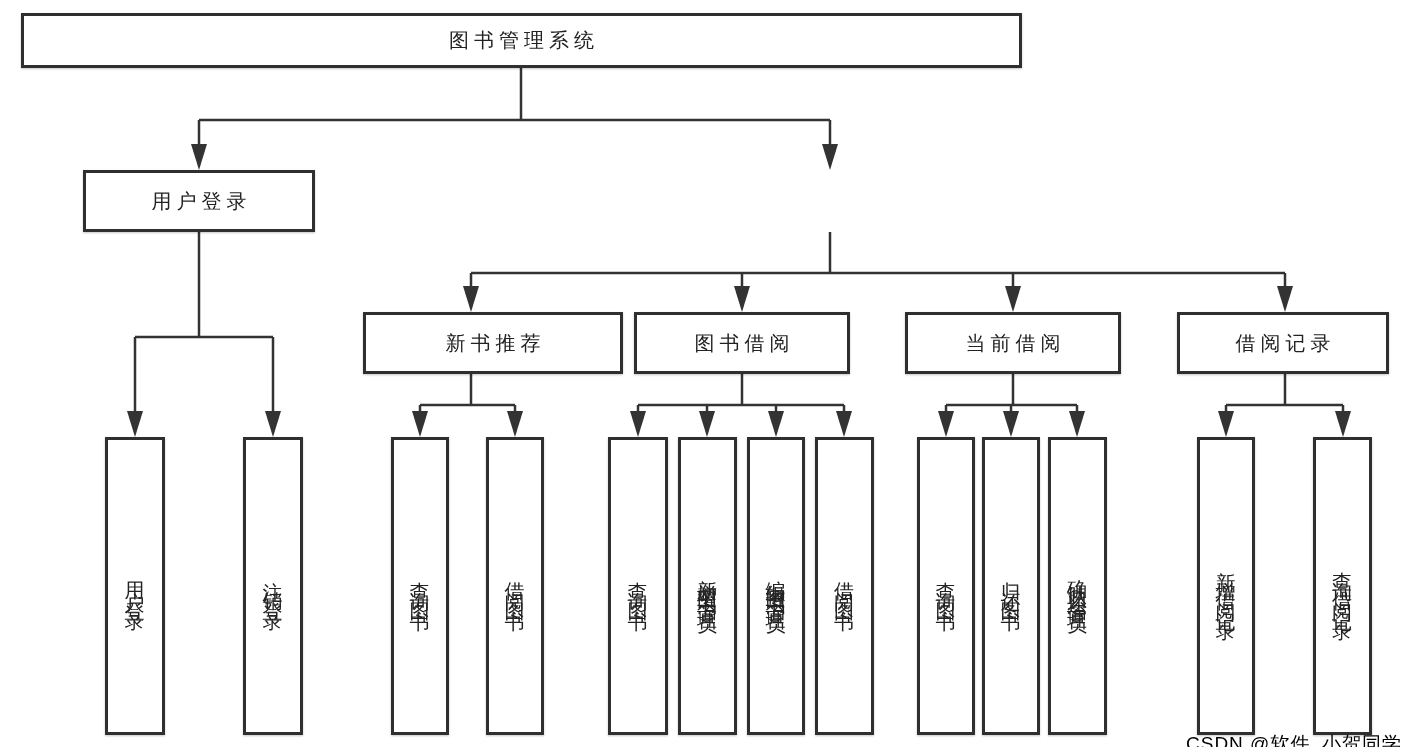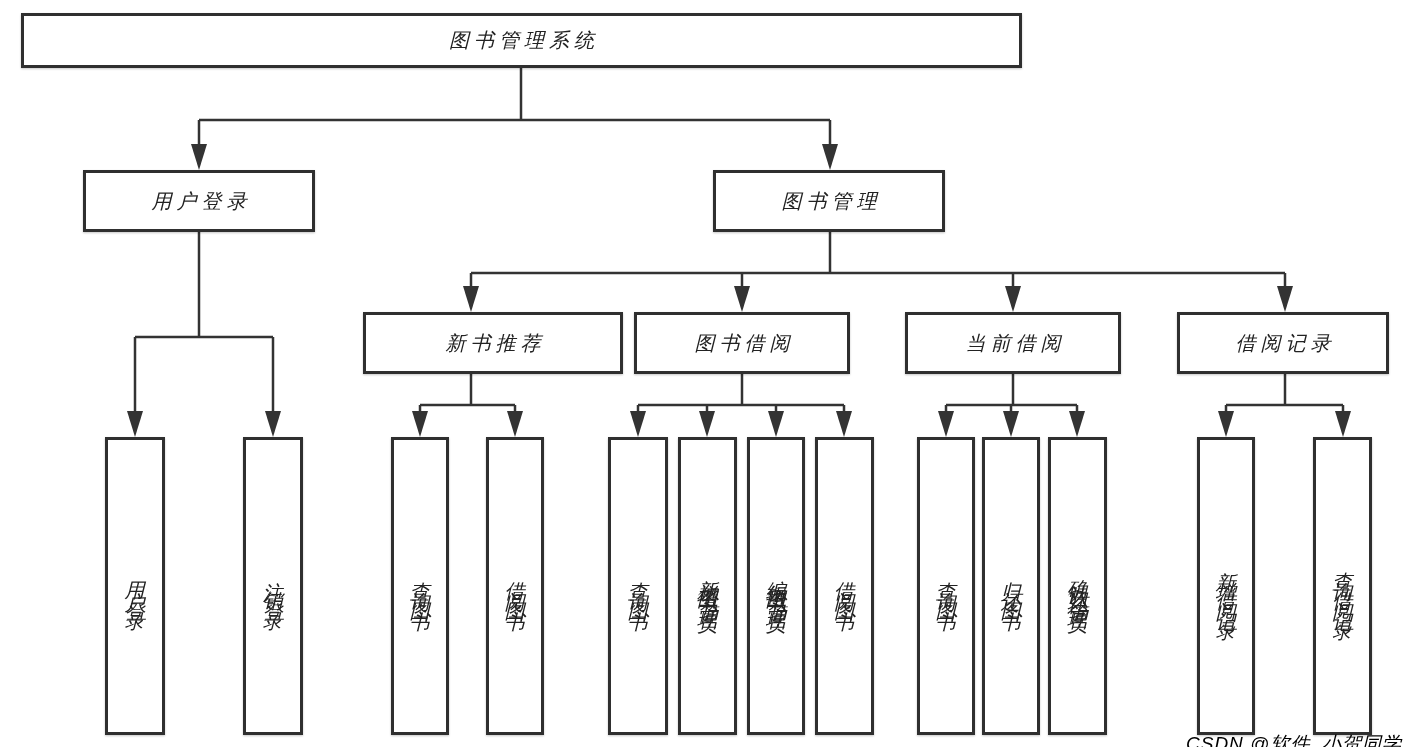--- a/index.html
+++ b/index.html
@@ -2,21 +2,20 @@
 <html><head>
 <meta charset="utf-8">
 <style>
   html,body{margin:0;padding:0;background:#ffffff;}
   #canvas{
     position:relative;
     width:1405px;height:747px;
     background:#ffffff;
     font-family:"Liberation Sans", sans-serif;
     overflow:hidden;
-    font-style:italic;
   }
   #connectors{position:absolute;left:0;top:0;pointer-events:none;}
   .box{
     position:absolute;
     box-sizing:border-box;
     background:#ffffff;
     border:3px solid #2f2f2f;
     box-shadow:0 1px 2px rgba(0,0,0,0.22);
     display:flex;
     align-items:center;
@@ -115,21 +114,20 @@
       <polygon points="1011,437 1003,411 1019,411"></polygon>
       <polygon points="1077,437 1069,411 1085,411"></polygon>
       <polygon points="1226,437 1218,411 1234,411"></polygon>
       <polygon points="1343,437 1335,411 1351,411"></polygon>
     </g>
   </svg>
 
   <div class="box h" style="left:21px;top:13px;width:1001px;height:55px">图书管理系统</div>
 
   <div class="box h" style="left:83px;top:170px;width:232px;height:62px">用户登录</div>
-  <div class="box h" style="left:713px;top:170px;width:232px;height:62px">图书管理</div>
 
   <div class="box h" style="left:363px;top:312px;width:260px;height:62px">新书推荐</div>
   <div class="box h" style="left:634px;top:312px;width:216px;height:62px">图书借阅</div>
   <div class="box h" style="left:905px;top:312px;width:216px;height:62px">当前借阅</div>
   <div class="box h" style="left:1177px;top:312px;width:212px;height:62px">借阅记录</div>
 
   <div class="box v" style="left:105px;top:437px;width:60px;height:298px">用户登录</div>
   <div class="box v" style="left:243px;top:437px;width:60px;height:298px">注销登录</div>
 
   <div class="box v" style="left:391px;top:437px;width:58px;height:298px">查询图书</div>

